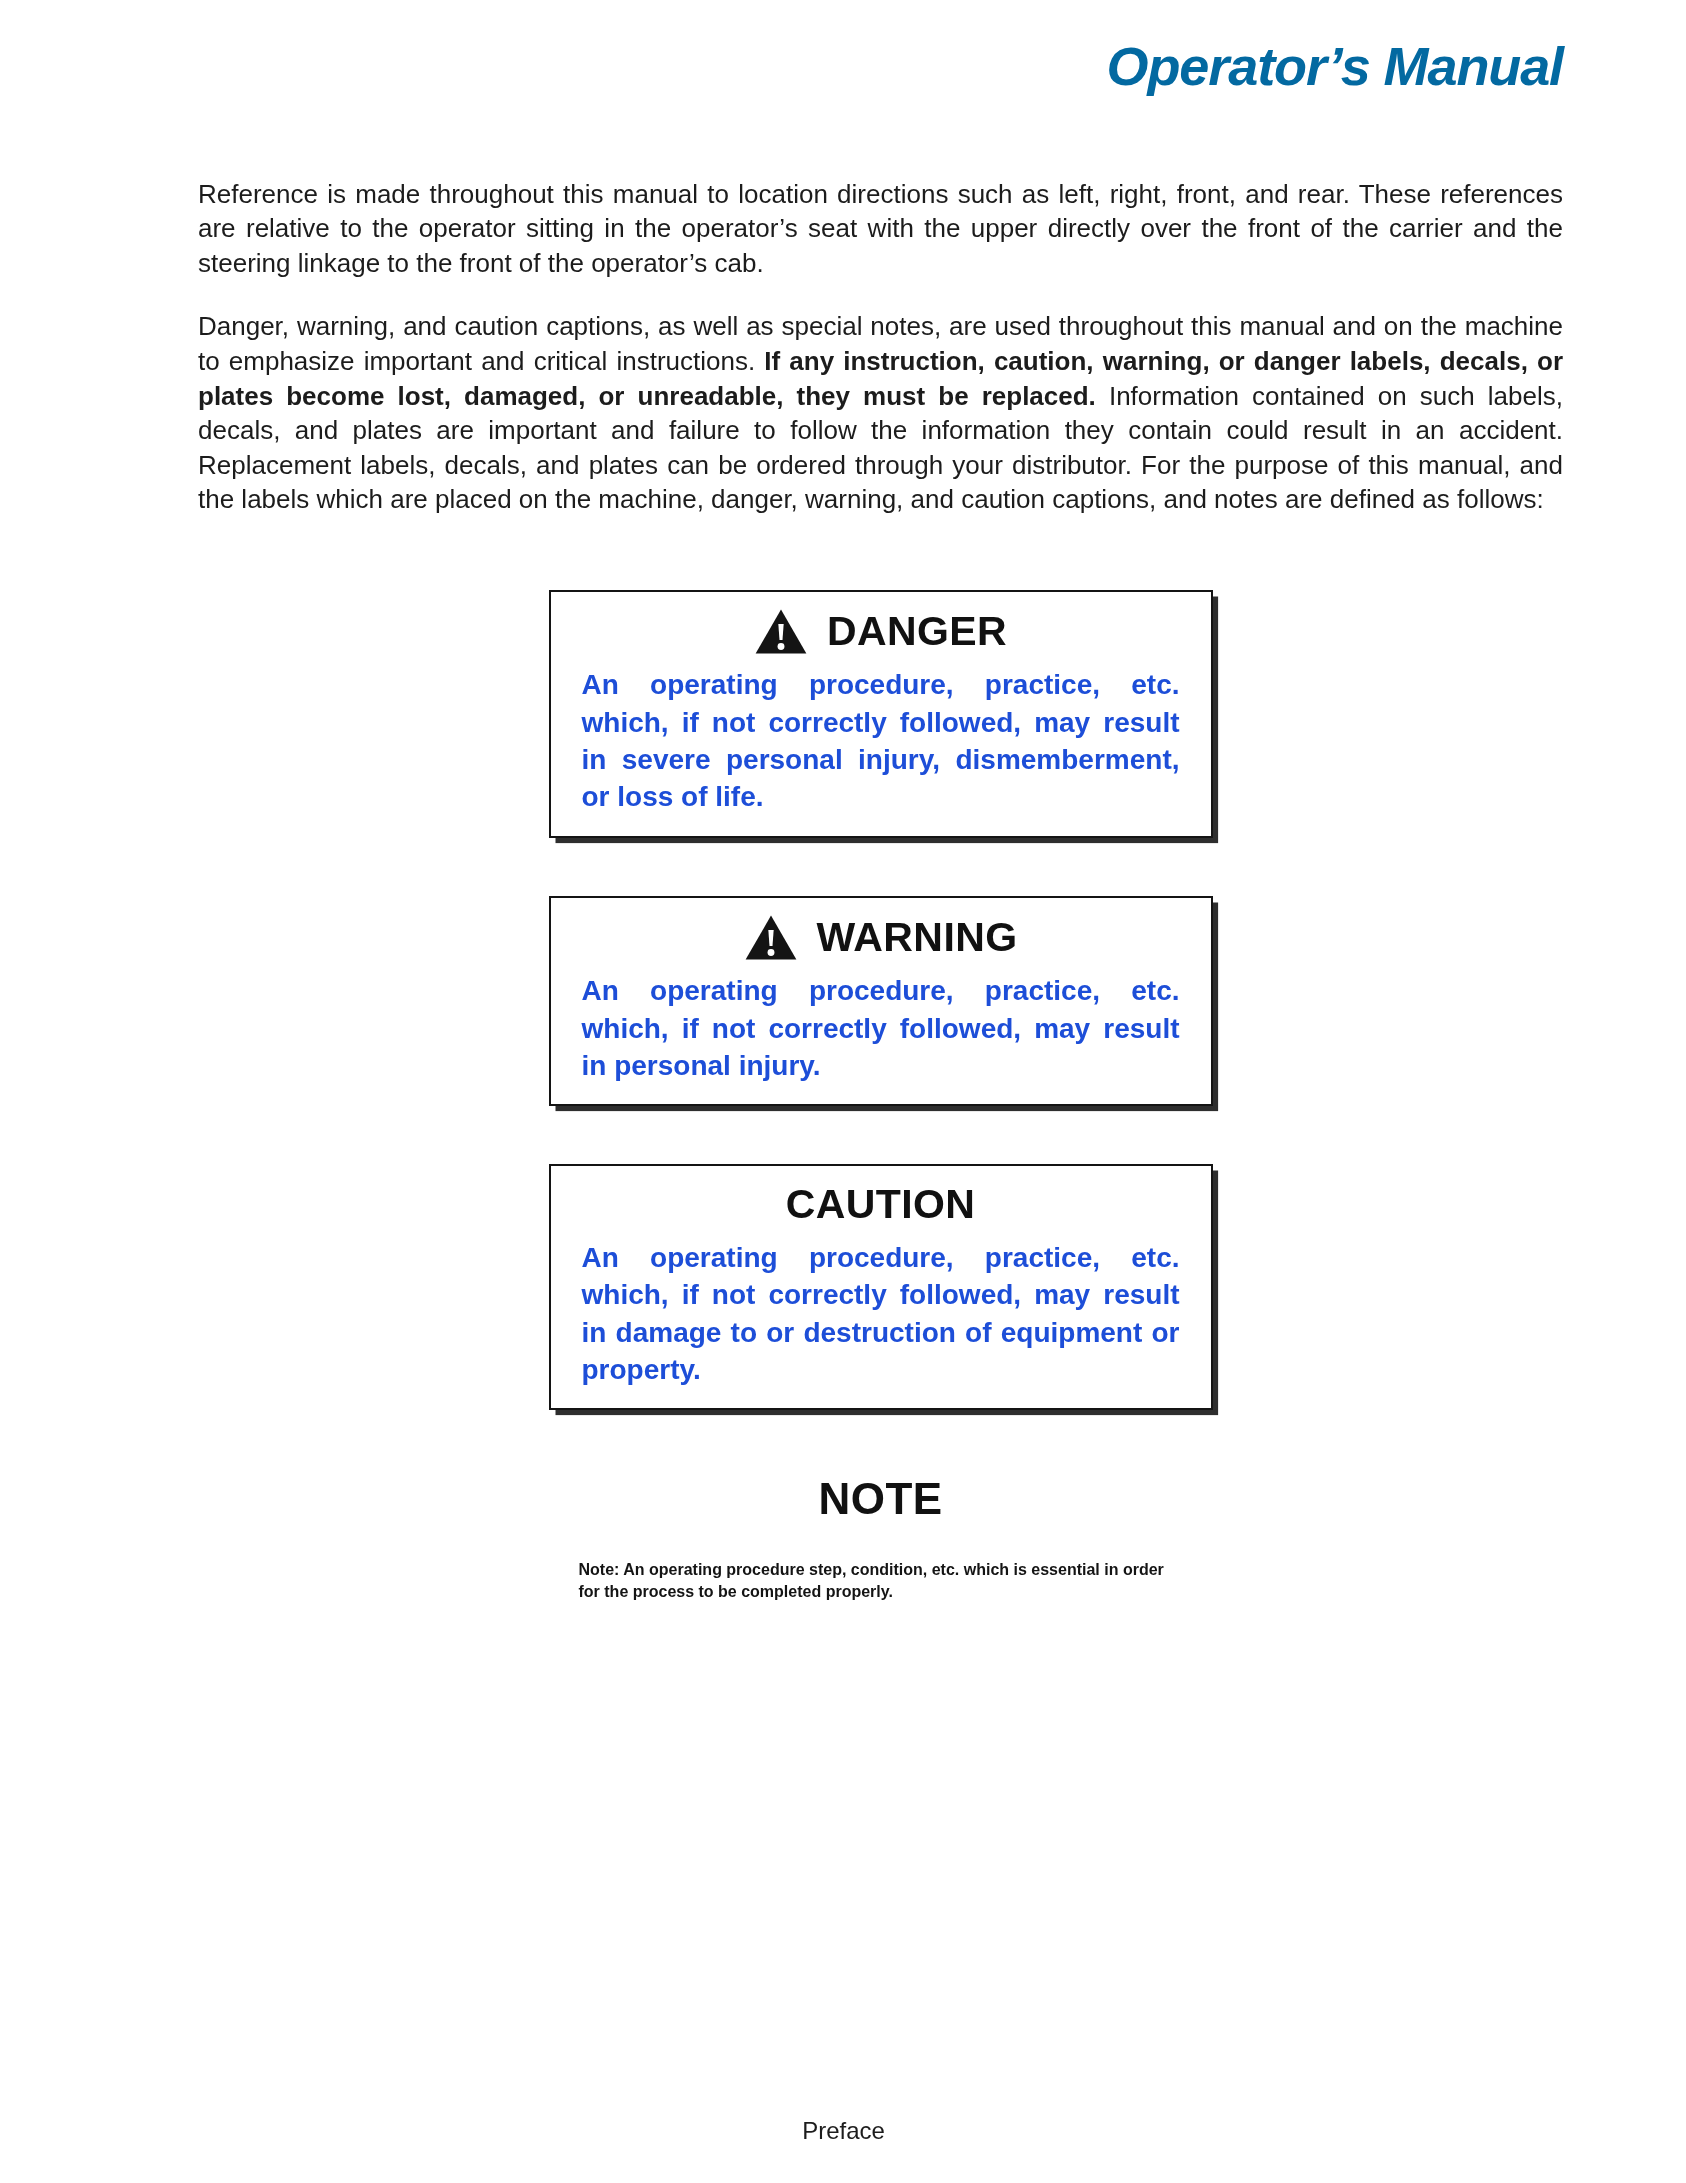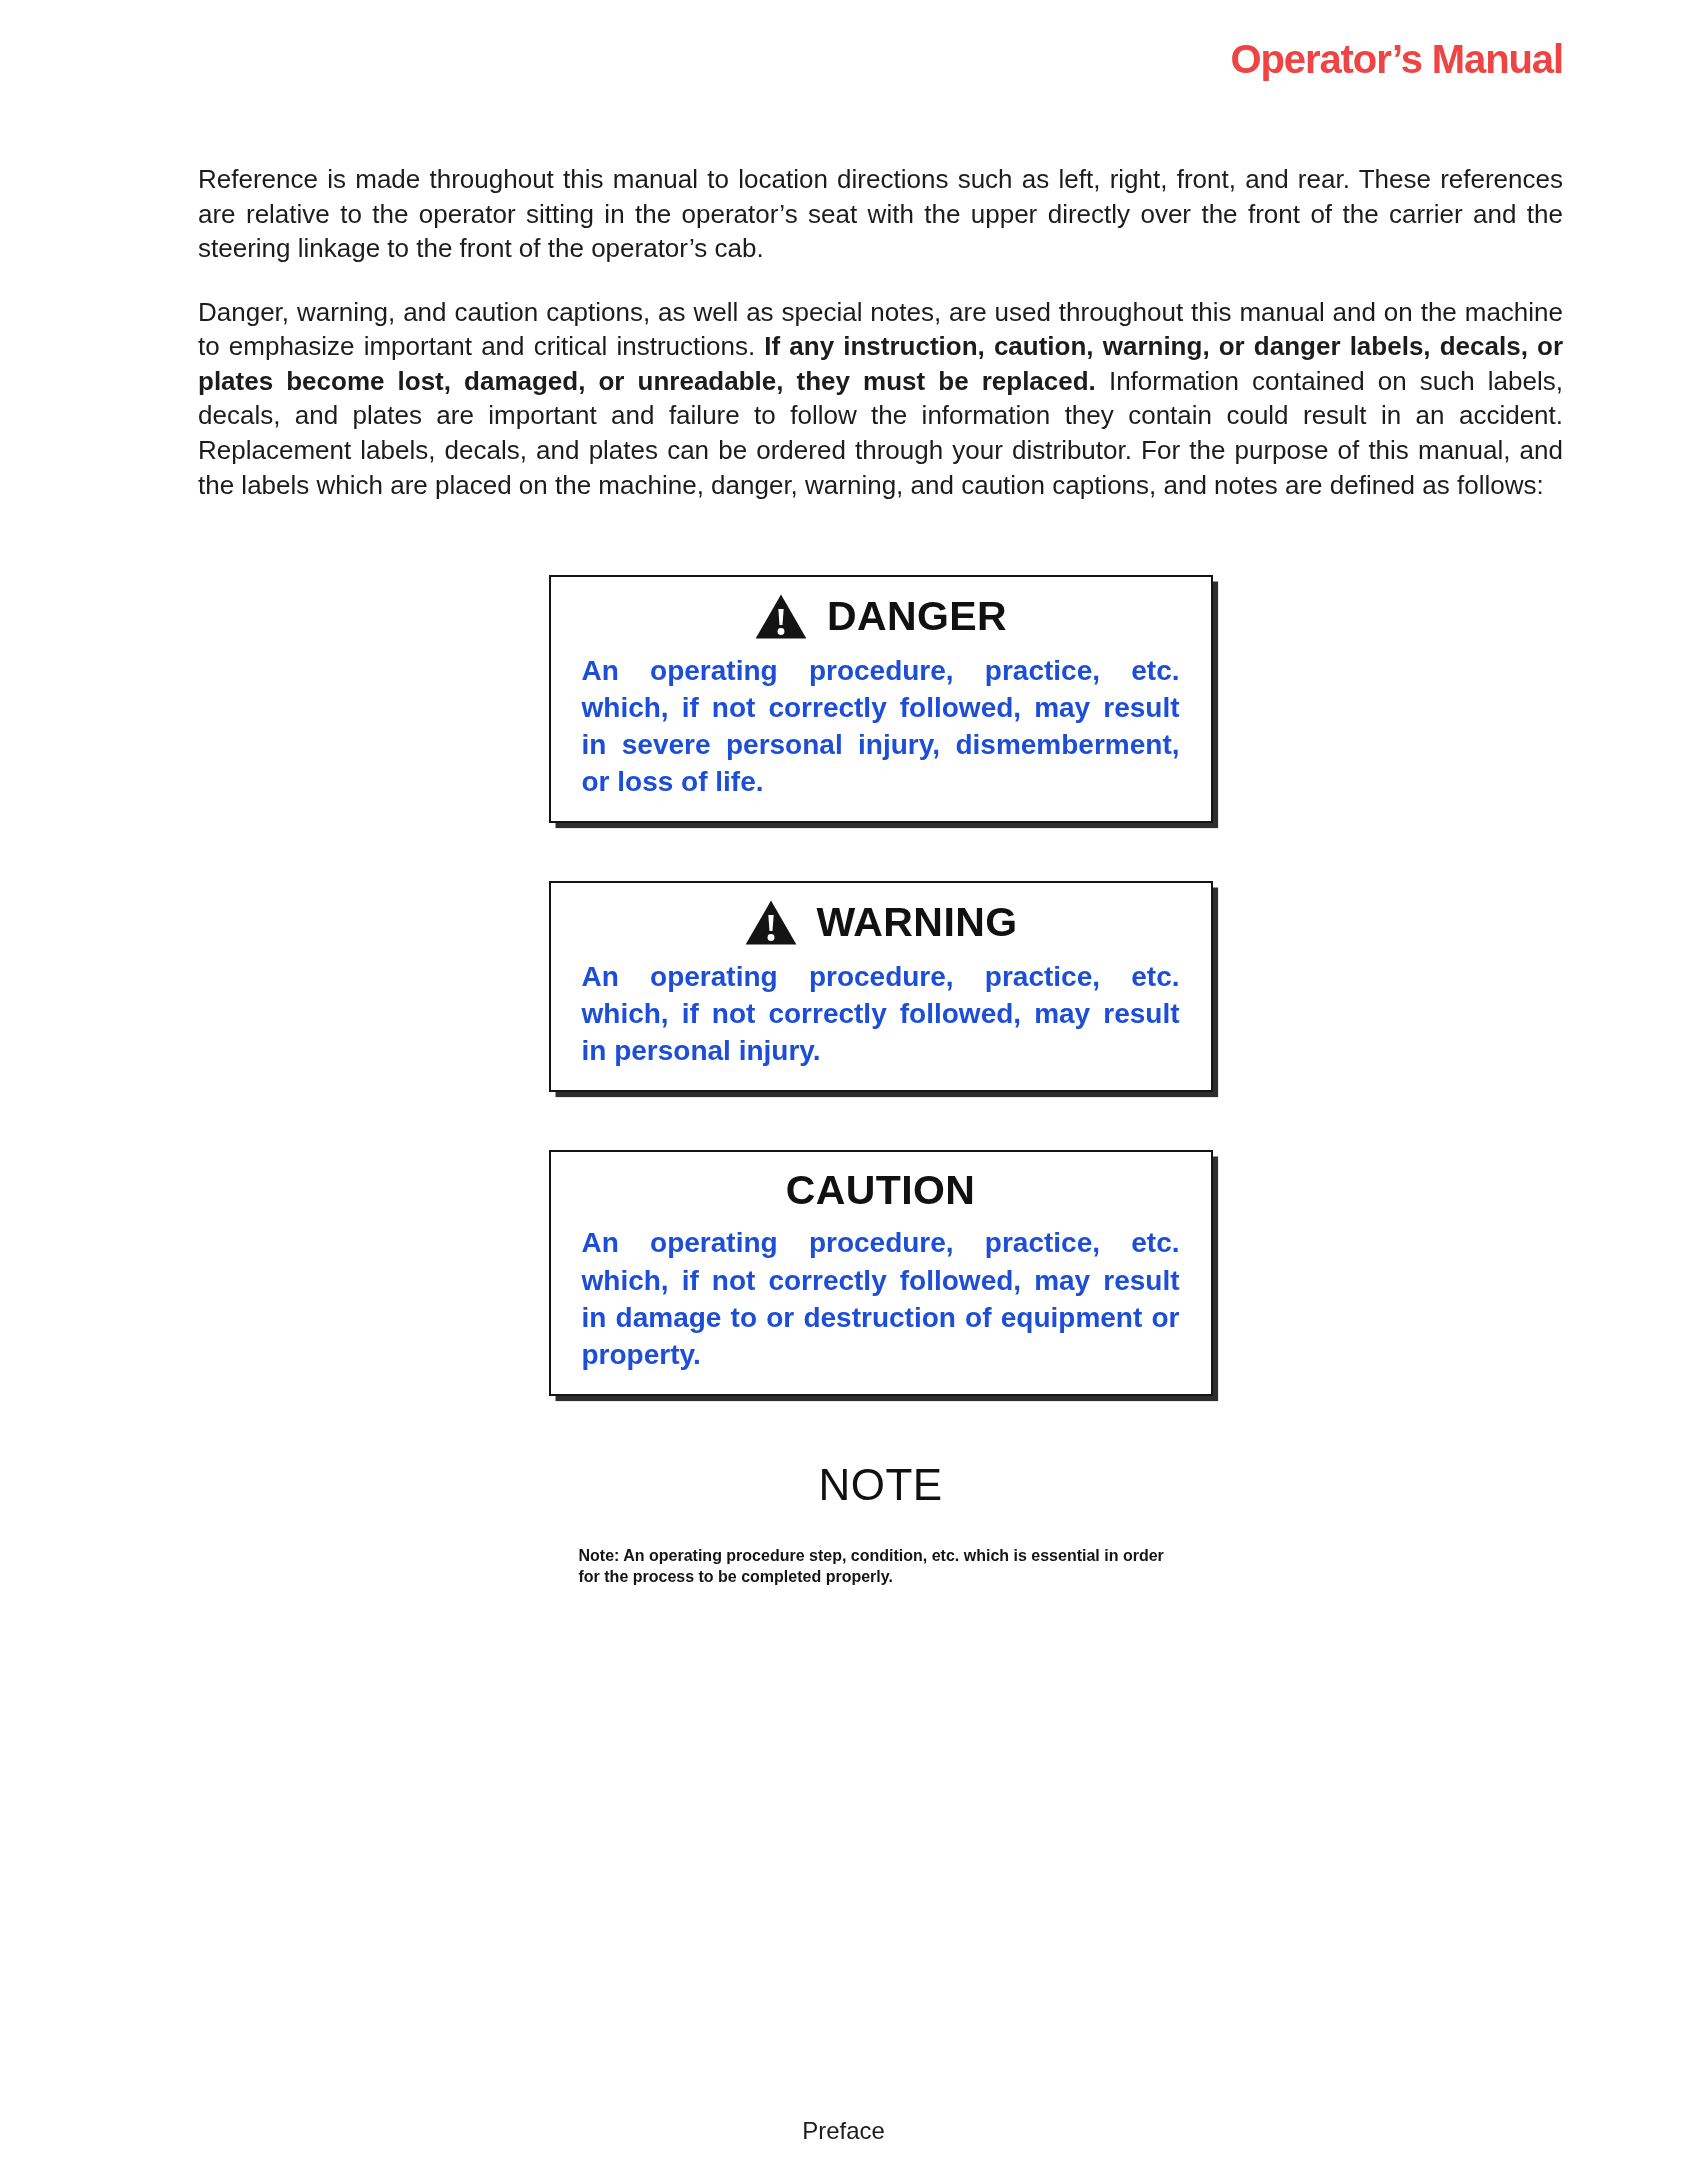--- a/index.html
+++ b/index.html
@@ -14,25 +14,26 @@
     box-sizing: border-box;
     background: #ffffff;
     color: #1c1c1c;
     font-family: "Liberation Sans", sans-serif;
     padding: 38px 124px 0 198px;
     overflow: hidden;
   }
   .page-title {
     margin: 0 0 82px 0;
     text-align: right;
-    font-size: 40px;
+    font-size: 54px;
     font-weight: bold;
     letter-spacing: -1.1px;
     line-height: 1.05;
-    color: #ef4444;
+    color: #0369a1;
+    font-style: italic;
   }
   .body-para {
     margin: 0 0 29px 0;
     font-size: 26px;
     line-height: 1.33;
     text-align: justify;
     color: #1c1c1c;
   }
   .body-para .bold-run {
     font-weight: bold;
@@ -77,21 +78,21 @@
     line-height: 1.33;
     text-align: justify;
     color: #1d4ed8;
   }
   .note-section {
     margin-top: 64px;
   }
   .note-title {
     text-align: center;
     font-size: 44px;
-    font-weight: normal;
+    font-weight: bold;
     letter-spacing: 0.4px;
     color: #111111;
   }
   .note-body {
     margin: 35px auto 0 auto;
     width: 604px;
     font-size: 16px;
     font-weight: bold;
     line-height: 1.35;
     text-align: left;

